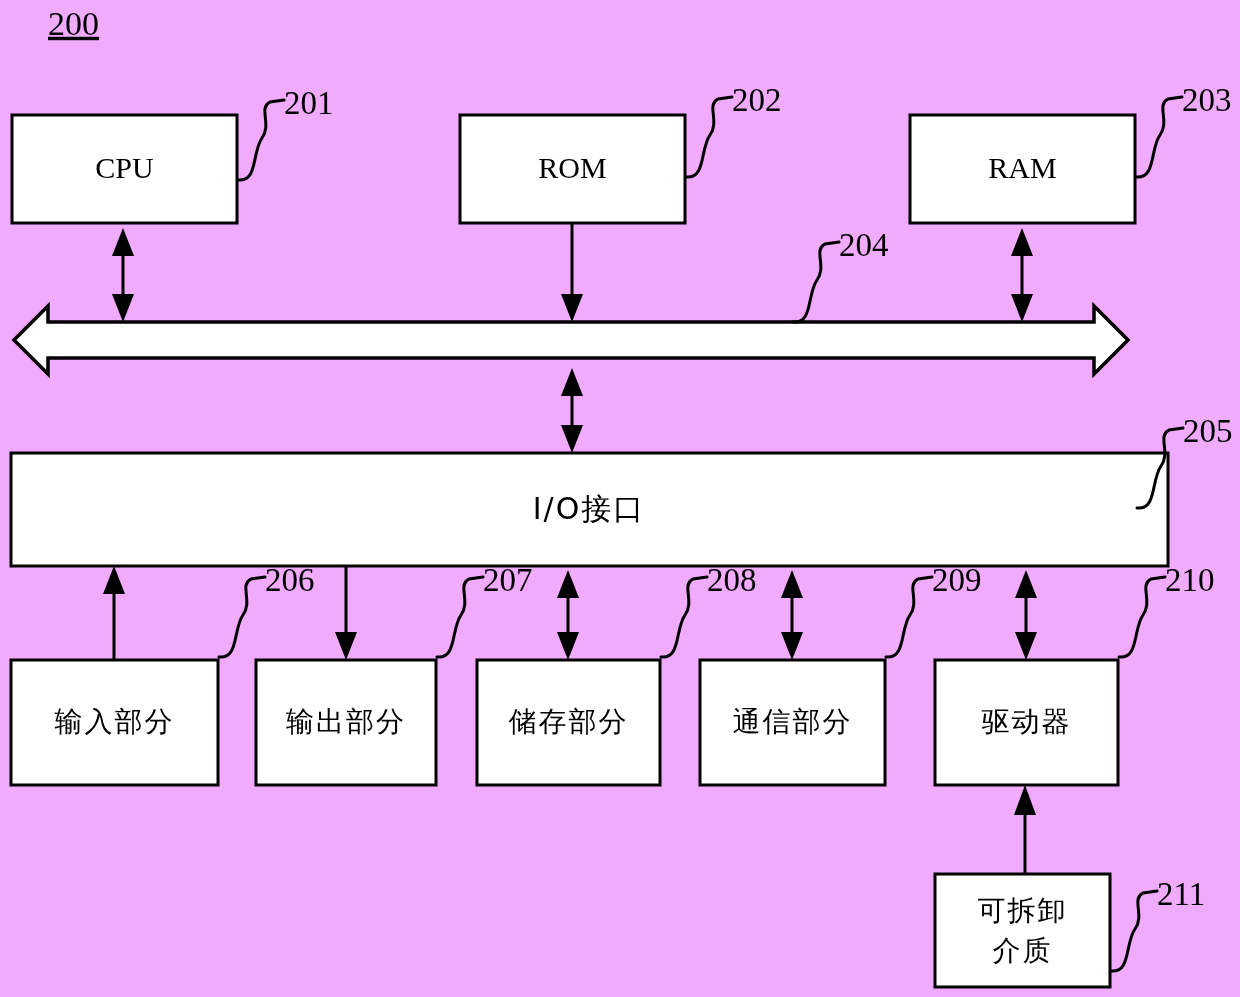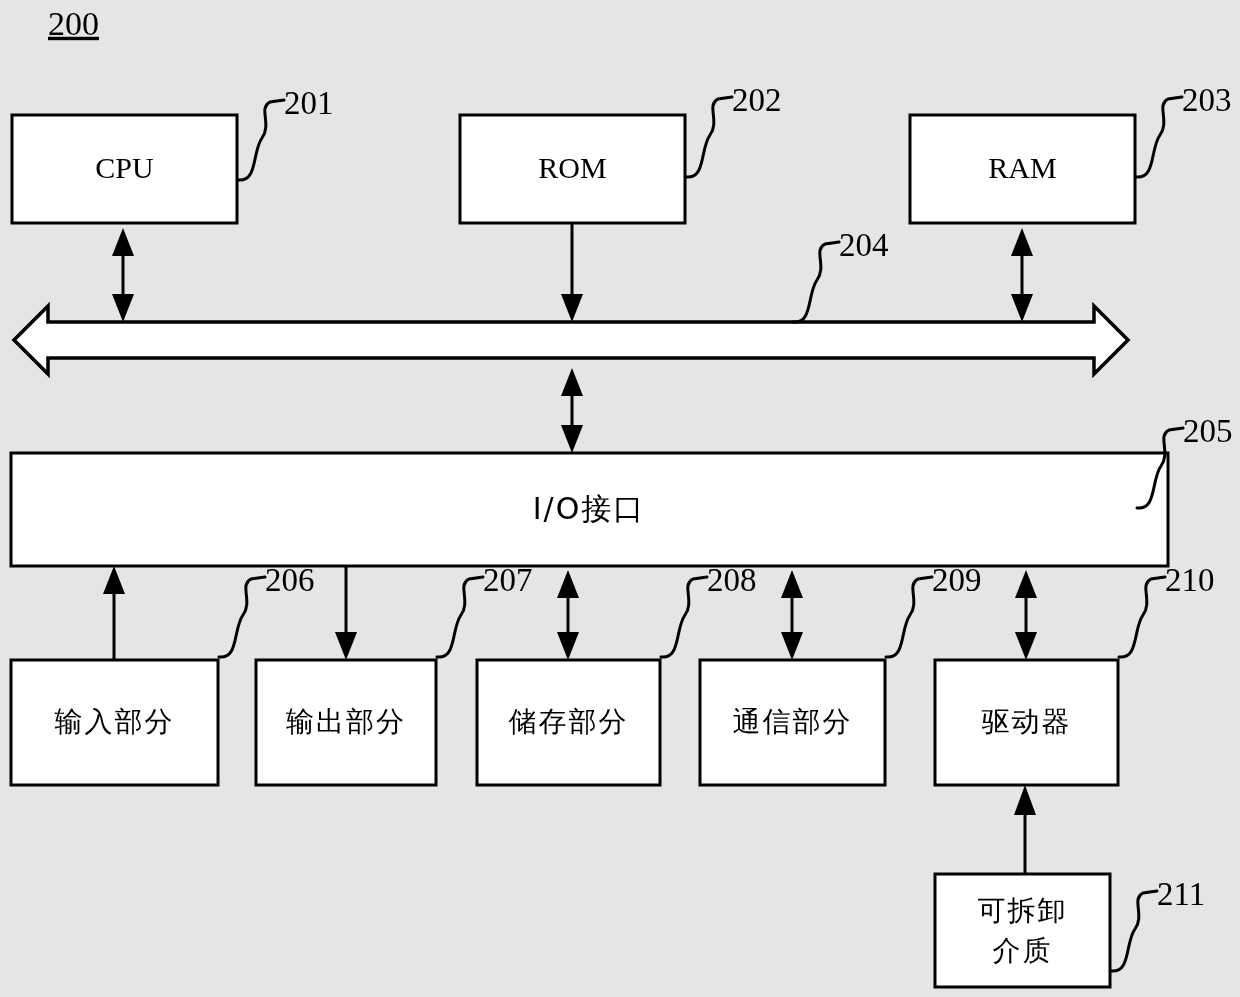--- a/index.html
+++ b/index.html
@@ -10,21 +10,21 @@
   body {
     width: 1240px;
     height: 997px;
     font-family: "Liberation Serif", "DejaVu Serif", serif;
     overflow: hidden;
   }
   #diagram-root {
     position: relative;
     width: 1240px;
     height: 997px;
-    background: #e5e5e5;
+    background: #f0abfc;
   }
   svg#figure-svg {
     display: block;
     width: 1240px;
     height: 997px;
   }
   .box-rect {
     fill: #ffffff;
     stroke: #000000;
     stroke-width: 3;

